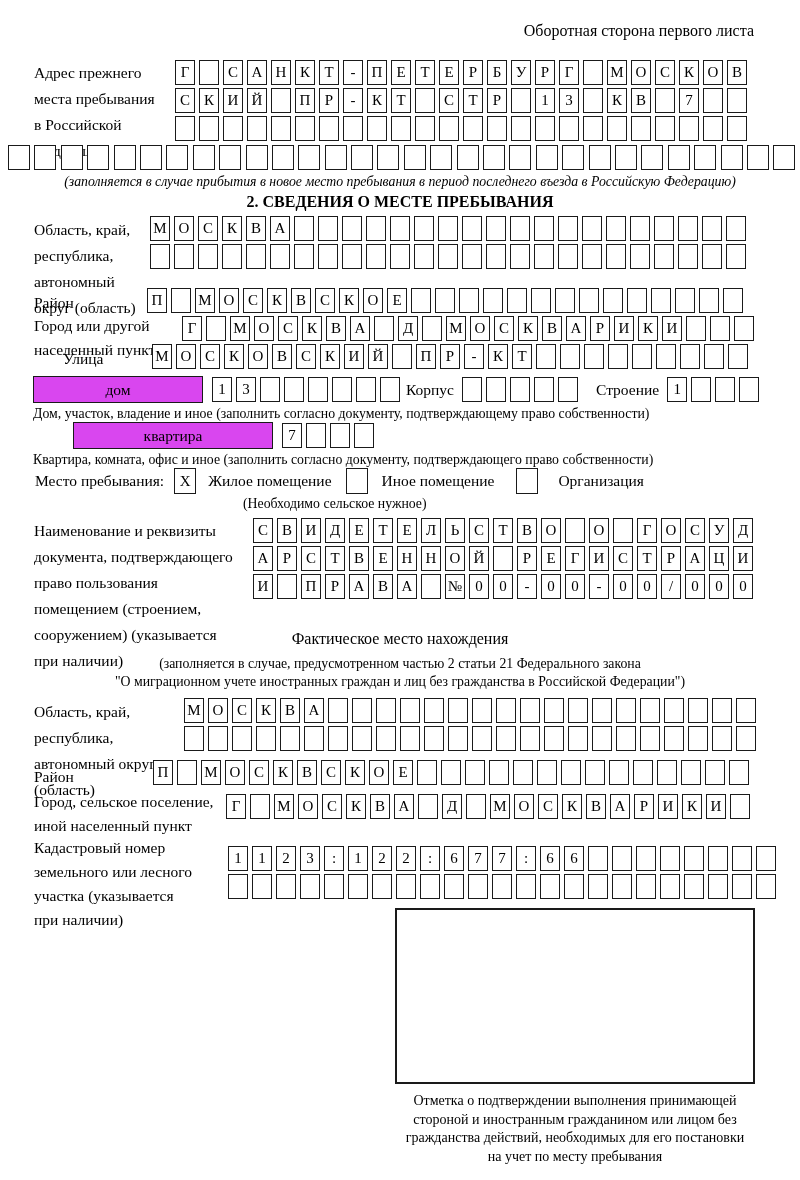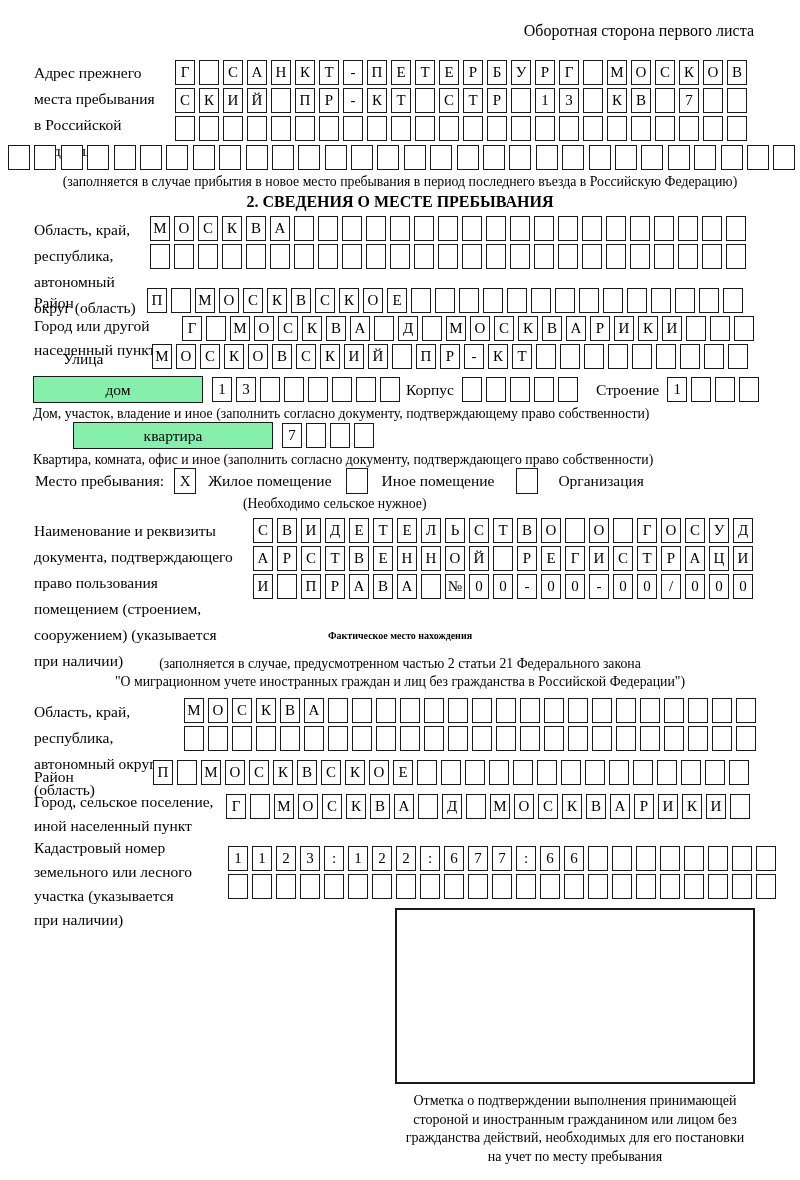--- a/index.html
+++ b/index.html
@@ -17,21 +17,21 @@
     display:flex;align-items:center;justify-content:center;
     font-size:15px;box-sizing:border-box;background:#fff;
   }
   .lg .cell{width:22px;margin-right:4.4px;}
   .note{font-size:13.8px;}
   .center{left:0;width:800px;text-align:center;}
   .h2{font-weight:bold;font-size:16px;}
   .inlinerow{display:flex;align-items:center;}
   .namedbox{
     border:1.6px solid #1a1a1a;height:27px;box-sizing:border-box;
-    display:flex;align-items:center;justify-content:center;font-size:15.5px;background:#86efac;
+    display:flex;align-items:center;justify-content:center;font-size:15.5px;background:#d946ef;
   }
   .checkbox{
     flex:none;width:22px;height:26px;border:1.5px solid #1a1a1a;box-sizing:border-box;
     display:flex;align-items:center;justify-content:center;font-size:15px;background:#fff;
   }
   .stamp{border:2px solid #1a1a1a;box-sizing:border-box;background:#fff;}
   .capt{font-size:14px;line-height:18.5px;text-align:center;}
 </style>
 </head>
 <body>
@@ -151,21 +151,21 @@
       <span class="cell"></span>
       <span class="cell"></span>
       <span class="cell"></span>
       <span class="cell"></span>
       <span class="cell"></span>
       <span class="cell"></span>
       <span class="cell"></span>
       <span class="cell"></span>
       <span class="cell"></span>
     </div>
-  <div class="abs note center" style="top:174px;">(заполняется в случае прибытия в новое место пребывания в период последнего въезда в Российскую Федерацию)</div>
+  <div class="abs note center" style="top:174px;font-style:italic;">(заполняется в случае прибытия в новое место пребывания в период последнего въезда в Российскую Федерацию)</div>
 
   <div class="abs h2 center" style="top:193px;">2. СВЕДЕНИЯ О МЕСТЕ ПРЕБЫВАНИЯ</div>
 
   <div class="abs lbl" style="left:34px;top:217px;">
     <div>Область, край,</div>
     <div>республика,</div>
     <div>автономный</div>
     <div>округ (область)</div>
   </div>
   <div class="abs" style="left:150px;top:216px;">
@@ -439,21 +439,21 @@
         <span class="cell">-</span>
         <span class="cell">0</span>
         <span class="cell">0</span>
         <span class="cell">/</span>
         <span class="cell">0</span>
         <span class="cell">0</span>
         <span class="cell">0</span>
       </div>
   </div>
 
-  <div class="abs center" style="top:630px;font-weight:bold;font-size:10px;">Фактическое место нахождения</div>
+  <div class="abs center" style="top:630px;font-weight:normal;font-size:16px;">Фактическое место нахождения</div>
   <div class="abs note center" style="top:656px;">(заполняется в случае, предусмотренном частью 2 статьи 21 Федерального закона</div>
   <div class="abs note center" style="top:674px;">"О миграционном учете иностранных граждан и лиц без гражданства в Российской Федерации")</div>
 
   <div class="abs lbl" style="left:34px;top:699px;">
     <div>Область, край,</div>
     <div>республика,</div>
     <div>автономный округ</div>
     <div>(область)</div>
   </div>
   <div class="abs" style="left:184px;top:698px;">

